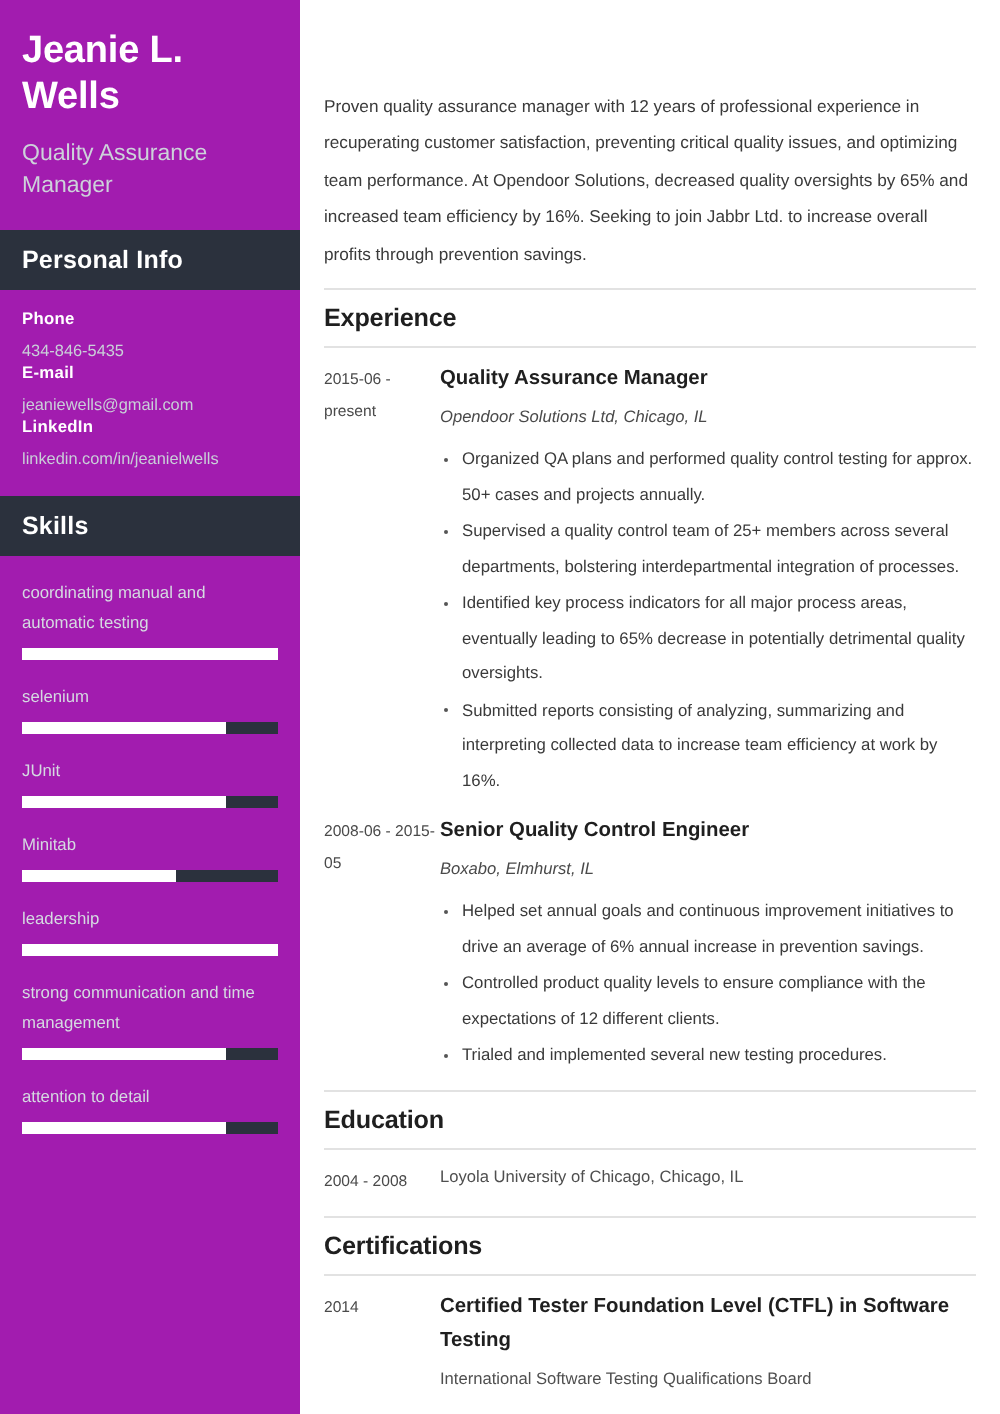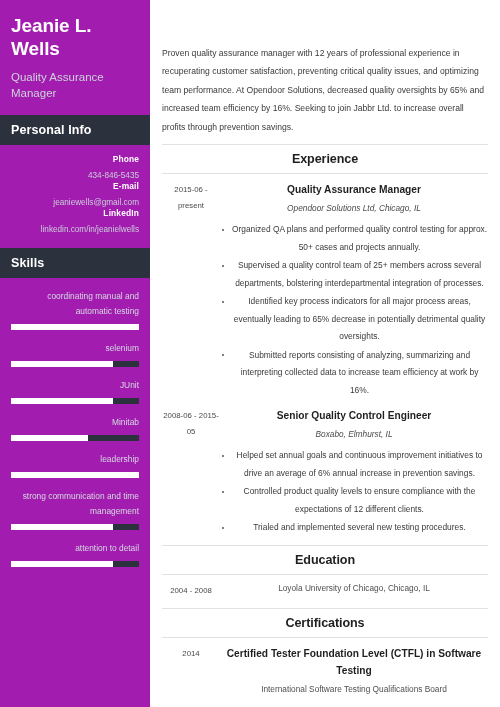--- a/index.html
+++ b/index.html
@@ -51,21 +51,20 @@
   .side-section-head {
     background: #2b313d;
     padding: 8px 11px 8px 11px;
     font-size: 12.5px;
     font-weight: bold;
     color: #ffffff;
     letter-spacing: 0.1px;
   }
   .side-body {
     padding: 9px 11px 0 11px;
-    text-align: right;
   }
   .info-label {
     font-size: 8.4px;
     font-weight: bold;
     color: #ffffff;
     margin: 0 0 6px 0;
     letter-spacing: 0.15px;
   }
   .info-value {
     font-size: 8.2px;
@@ -107,21 +106,20 @@
   }
   .summary {
     font-size: 8.6px;
     line-height: 18.4px;
     color: #3a3a3a;
     margin: 0 0 8px 0;
     text-align: left;
   }
   .section {
     margin-bottom: 2px;
-    text-align: center;
   }
   .section-title {
     font-size: 12.6px;
     font-weight: bold;
     color: #1f1f1f;
     padding: 7px 0 7px 0;
     border-top: 1px solid #e2e2e2;
     border-bottom: 1px solid #e2e2e2;
     margin: 0 0 7px 0;
     letter-spacing: -0.1px;

